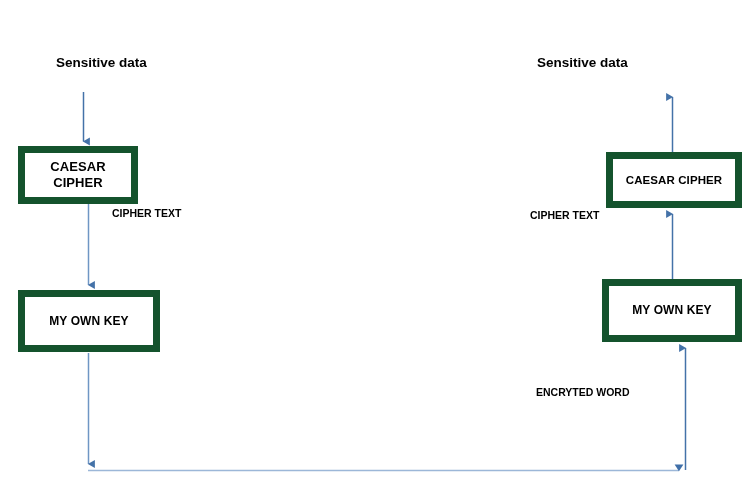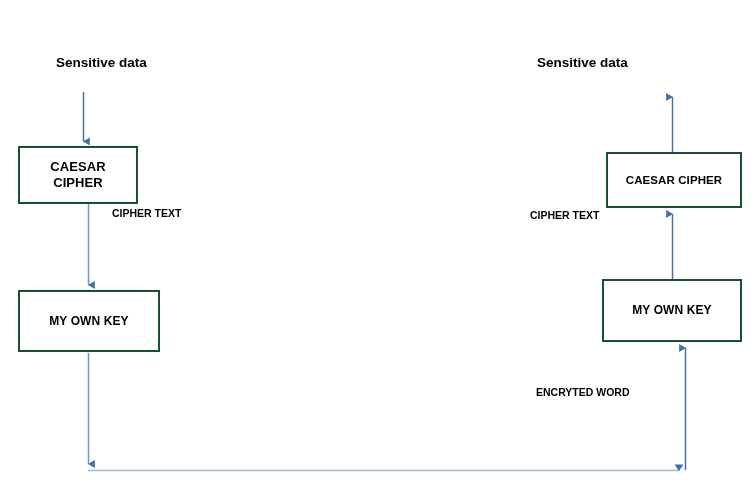--- a/index.html
+++ b/index.html
@@ -23,21 +23,21 @@
     left: 0;
     top: 0;
     width: 751px;
     height: 489px;
     pointer-events: none;
   }
   .node-box {
     position: absolute;
     box-sizing: border-box;
     background: #ffffff;
-    border: 2px solid #14532d;
+    border: 7px solid #14532d;
     display: flex;
     align-items: center;
     justify-content: center;
     text-align: center;
     z-index: 3;
   }
   .node-label {
     font-weight: bold;
     color: #000000;
     line-height: 1.22;

